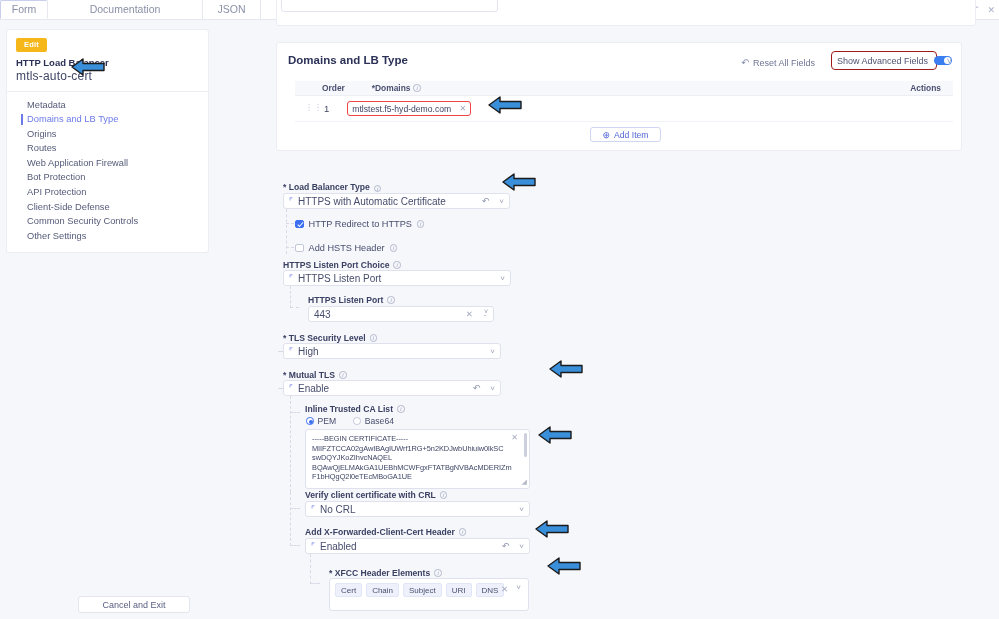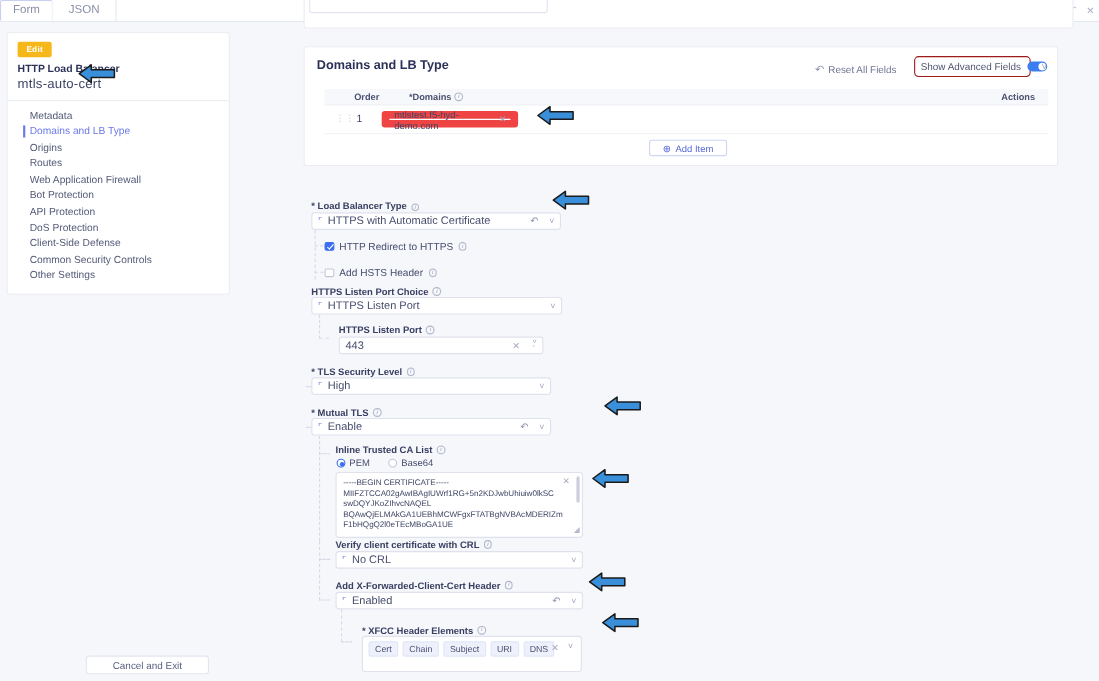--- a/index.html
+++ b/index.html
@@ -115,21 +115,21 @@
   .th-order { margin-left:27px; }
   .th-domains { margin-left:27px; display:flex; align-items:center; gap:3px; }
   .th-actions { margin-left:auto; margin-right:12px; }
   .tbl-row {
     position:absolute; left:18px; top:53px; width:658px; height:26px;
     display:flex; align-items:center; border-bottom:1px solid #f1f2f7; background:#fff;
   }
   .drag-handle { margin-left:10px; width:7px; color:#b8bdd0; font-size:8px; line-height:4.5px; letter-spacing:1px; }
   .cell-order { margin-left:12px; font-size:9.5px; color:#3f4565; }
   .domain-input {
-    margin-left:18px; width:124px; height:15px; border:7px solid #ef4444; border-radius:3px;
+    margin-left:18px; width:124px; height:15px; border:1px solid #ef4444; border-radius:3px;
     display:flex; align-items:center; padding:0 4px; background:#fff;
   }
   .domain-input .val { font-size:8.6px; color:#3f4565; }
   .domain-input .clr { margin-left:auto; font-size:8px; color:#a4aabf; }
   .add-item-btn {
     position:absolute; left:313px; top:84px; width:71px; height:15px;
     border:1px solid #cfd6f2; border-radius:3px; background:#fff;
     display:flex; align-items:center; justify-content:center; gap:4px;
     font-size:8.6px; color:#5566d8;
   }
@@ -208,20 +208,23 @@
 </style>
 </head>
 <body>
 
 <div class="page">
 
   <div class="tabbar">
     <div class="tab tab-form">
       <span>Form</span>
     </div>
+    <div class="tab tab-doc">
+      <span>Documentation</span>
+    </div>
     <div class="tab tab-json">
       <span>JSON</span>
     </div>
     <div class="tabbar-spacer"></div>
   </div>
 
   <div class="topright">
     <div class="reset-link">
       <span class="ic">↷</span>
       <span>Reset All Fields</span>
@@ -257,23 +260,20 @@
           <span>Routes</span>
         </div>
         <div class="navitem">
           <span>Web Application Firewall</span>
         </div>
         <div class="navitem">
           <span>Bot Protection</span>
         </div>
         <div class="navitem">
           <span>API Protection</span>
-        </div>
-        <div class="navitem">
-          <span>DoS Protection</span>
         </div>
         <div class="navitem">
           <span>Client-Side Defense</span>
         </div>
         <div class="navitem">
           <span>Common Security Controls</span>
         </div>
         <div class="navitem">
           <span>Other Settings</span>
         </div>

